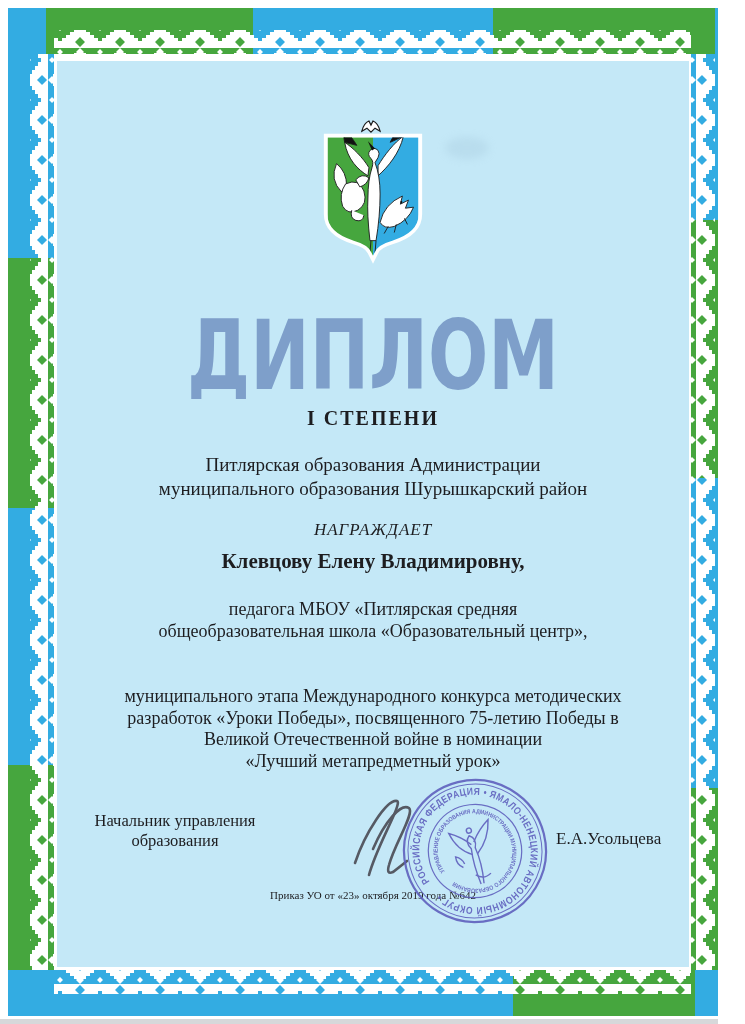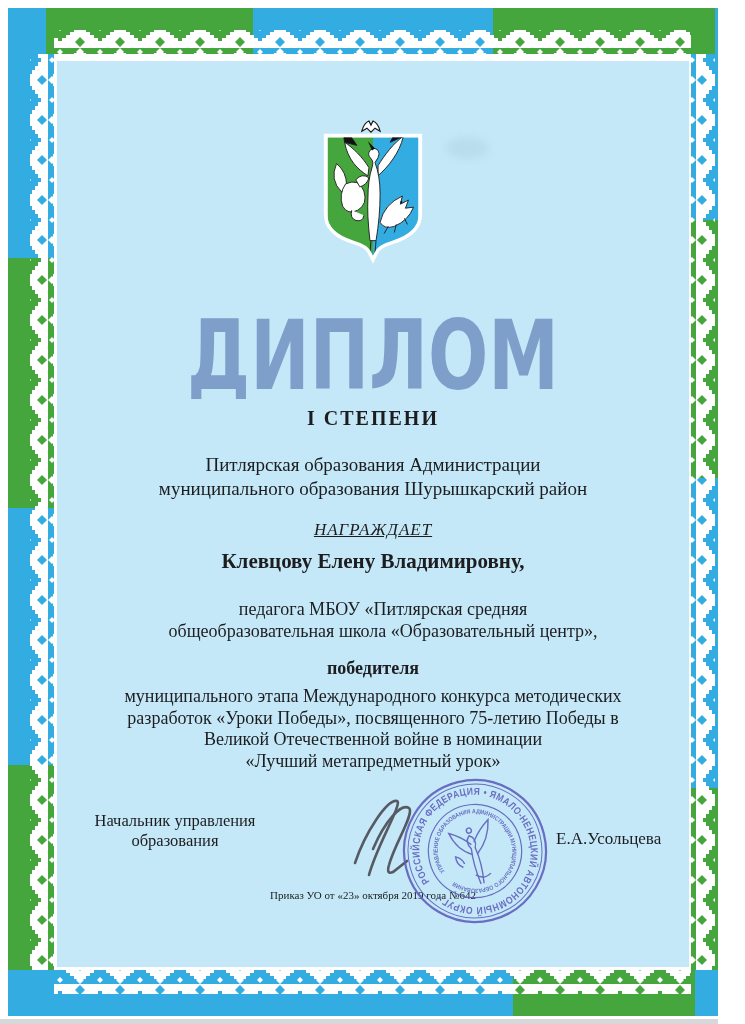--- a/index.html
+++ b/index.html
@@ -19,23 +19,23 @@
     position:absolute; left:388px; top:76px; width:44px; height:22px;
     background:#8fb2c9; opacity:.20; border-radius:50%; filter:blur(4px);
   }
   .title-svg { position:absolute; left:0; top:252px; width:632px; height:86px; }
   .title-text {
     font-family:"DejaVu Sans", sans-serif; font-weight:bold;
     fill:var(--c-title,#7e9fca);
   }
   .degree { top:346px; font-weight:bold; font-size:20px; letter-spacing:2px; }
   .issuer { top:392px; font-size:19px; line-height:24px; }
-  .action { top:459px; font-style:italic; font-size:17px; letter-spacing:1px;text-decoration:underline; }
+  .action { top:459px; font-style:italic; font-size:17px; letter-spacing:1px; }
   .name  { top:488px; font-weight:bold; font-size:21px; }
-  .pos   { top:537px; font-size:18px; line-height:22px;padding-left:10px; }
+  .pos   { top:537px; font-size:18px; line-height:22px; }
   .status{ top:597px; font-weight:bold; font-size:18px; }
   .award { top:625px; font-size:18px; line-height:21.5px; }
   .award div, .issuer div, .pos div { white-space:nowrap; }
   .sig-label { left:28px; top:750px; width:180px; text-align:center; font-size:16.5px; line-height:20px; }
   .signer { left:499px; top:768px; font-size:17px; white-space:nowrap; }
   .order { top:828px; font-size:11px; z-index:1; }
   .autograph { position:absolute; left:286px; top:726px; z-index:4; }
   .stamp { position:absolute; left:342px; top:714px; z-index:5; opacity:.88; }
   .stamp-ink { stroke:var(--c-stamp,#5d5dbc); fill:none; }
   .stamp-txt { fill:var(--c-stamp,#5d5dbc); font-family:"Liberation Sans", sans-serif; font-weight:bold; }
@@ -180,21 +180,20 @@
 
     <div class="action centered">НАГРАЖДАЕТ</div>
 
     <div class="name centered">Клевцову Елену Владимировну,</div>
 
     <div class="pos centered">
       <div>педагога МБОУ «Питлярская средняя</div>
       <div>общеобразовательная школа «Образовательный центр»,</div>
     </div>
 
-    <div class="status centered">победителя</div>
 
     <div class="award centered">
       <div>муниципального этапа Международного конкурса методических</div>
       <div>разработок «Уроки Победы», посвященного 75-летию Победы в</div>
       <div>Великой Отечественной войне в номинации</div>
       <div>«Лучший метапредметный урок»</div>
     </div>
 
     <div class="sig-label">
       <div>Начальник управления</div>

